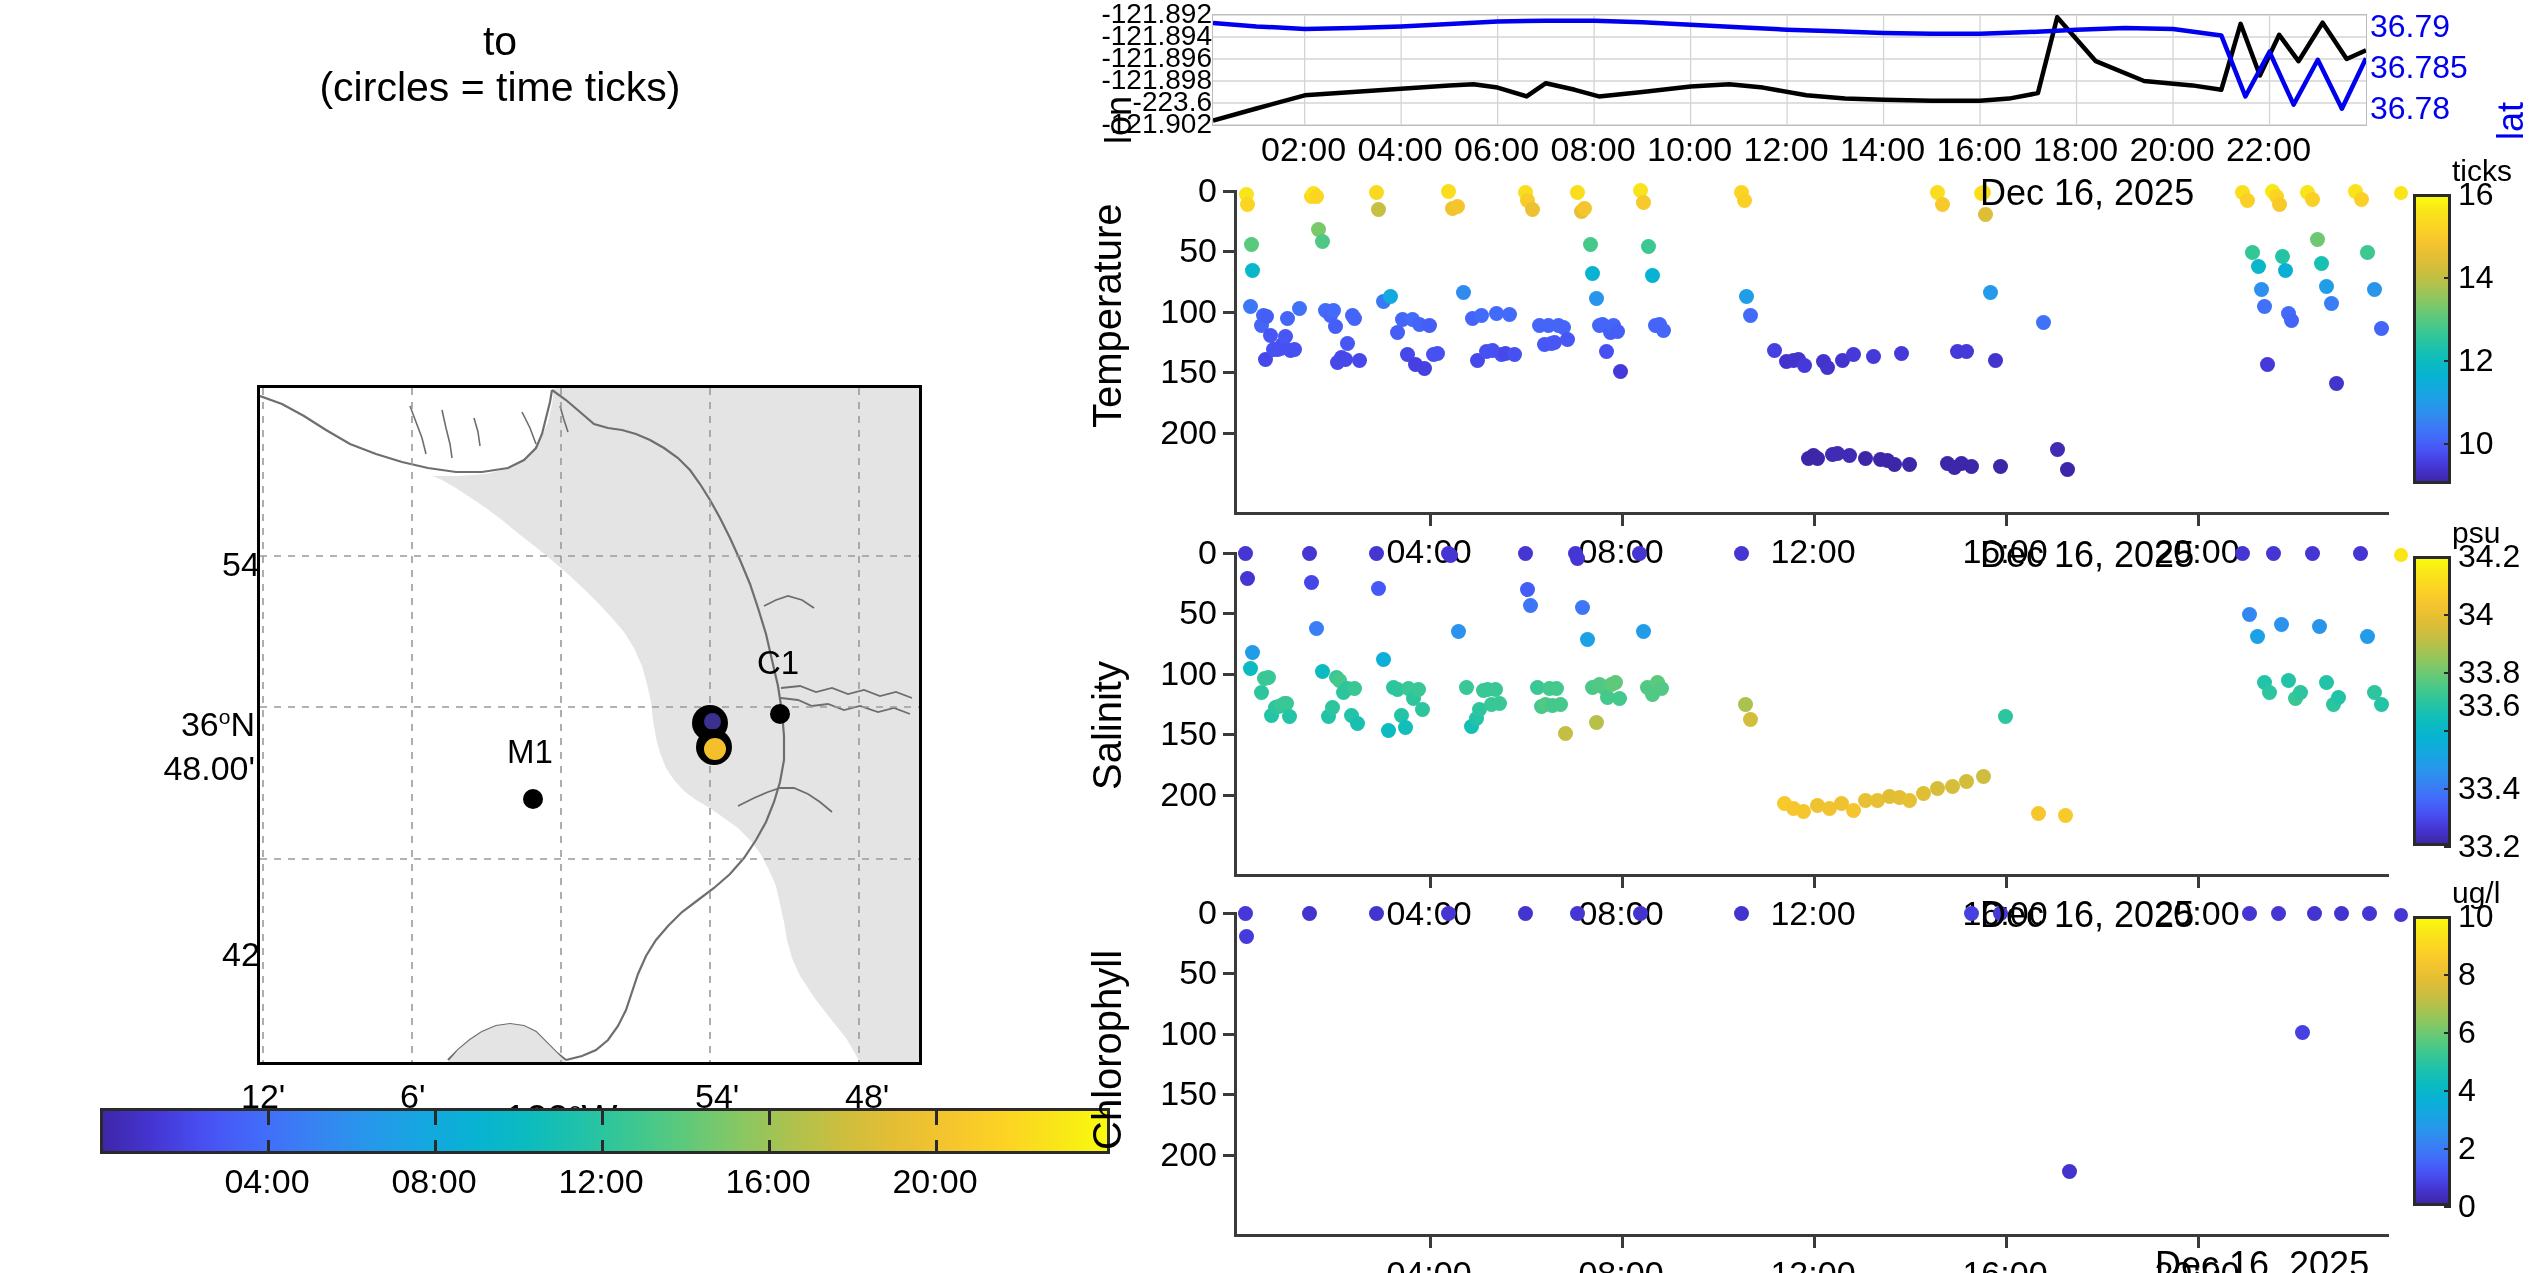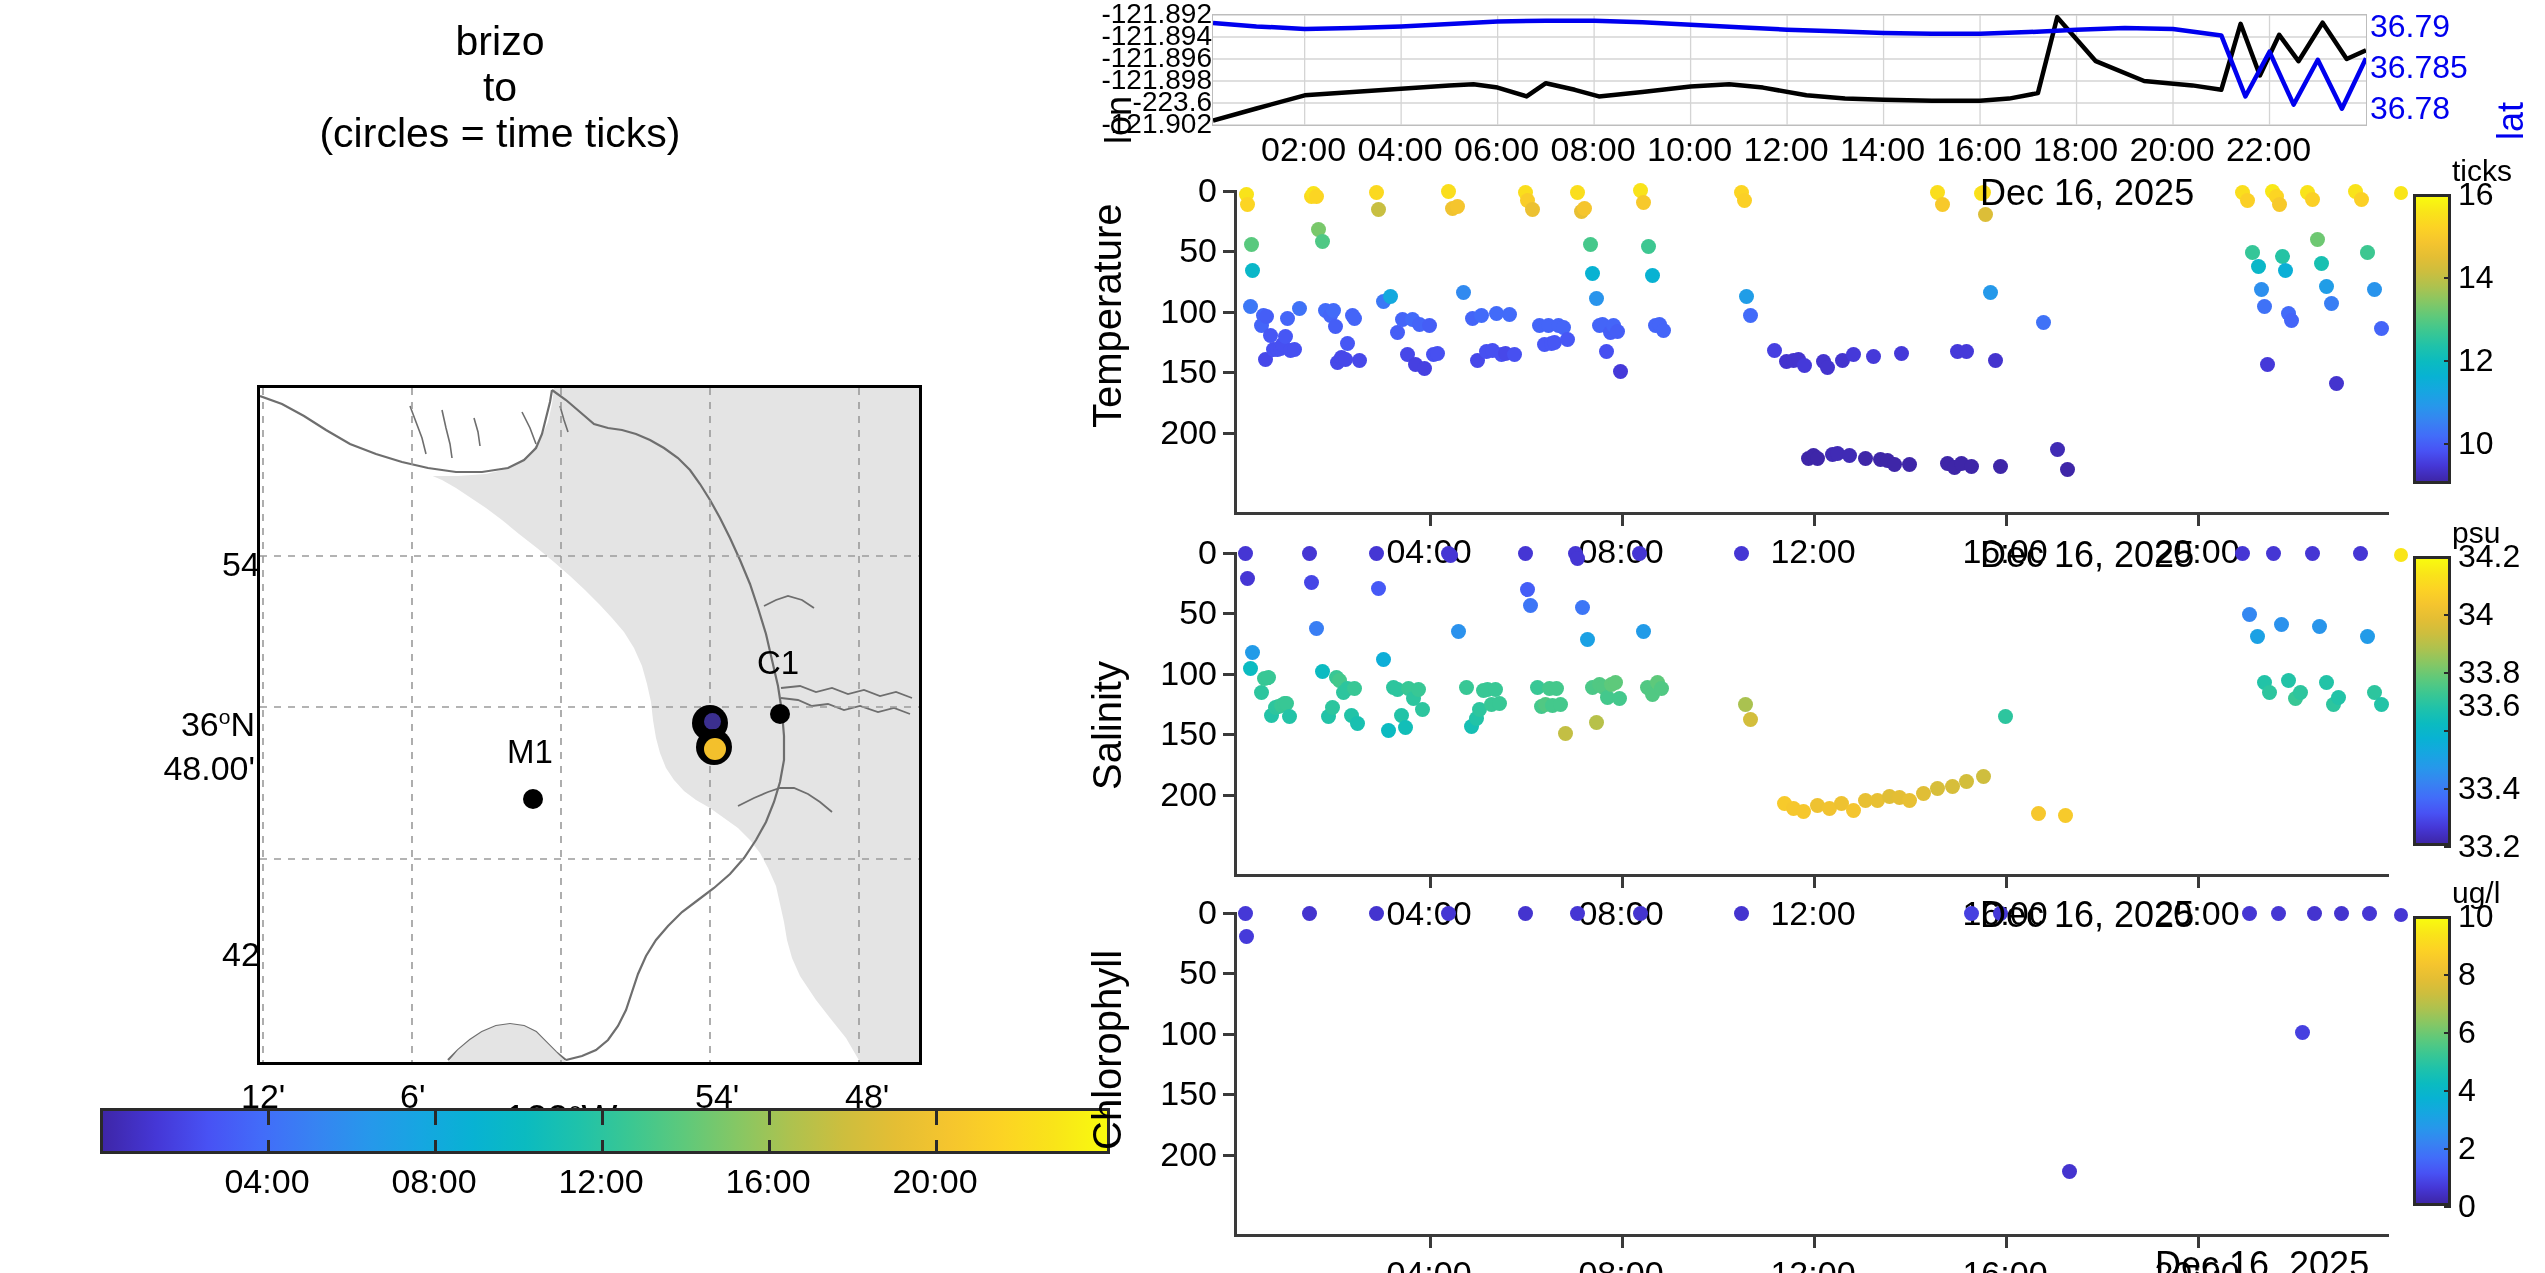--- a/index.html
+++ b/index.html
@@ -68,21 +68,20 @@
         #3b2f8f 0%, #4040c8 10%, #3b6fe0 22%, #2b93d4 33%,
         #19b0bd 44%, #35c18a 55%, #7ac24e 66%, #bcbf3b 77%,
         #f3c02c 88%, #f9f023 100%);}
   .vcbar-lab{position:absolute;font-size:32px;transform:translateY(-50%);}
   .vcbar-tick{position:absolute;width:7px;height:2px;background:#2a2a2a;right:0;}
 </style>
 </head>
 <body>
 
 <div class="abs nosel" id="title-block">
-  <div>brizo</div>
   <div>to</div>
   <div>(circles = time ticks)</div>
 </div>
 
 <div class="abs nosel map-tick-label" id="lat-54">54'</div>
 <div class="abs nosel map-tick-label" id="lat-36n">
   <div><span>36</span><span class="sup">o</span><span>N</span></div>
   <div>48.00'</div>
 </div>
 <div class="abs nosel map-tick-label" id="lat-42">42'</div>

